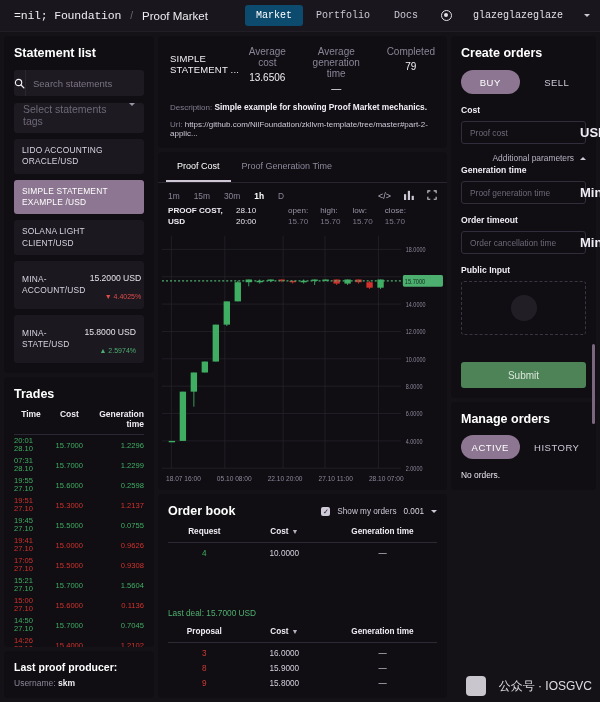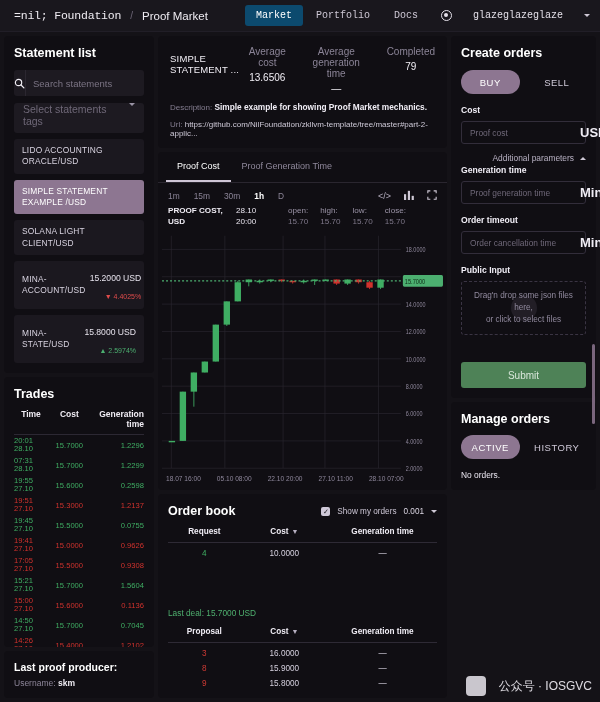--- a/index.html
+++ b/index.html
@@ -540,24 +540,20 @@
 
         <div class="fld-lbl">Order timeout</div>
         <div class="fld">
           <input placeholder="Order cancellation time" style="">
           <span class="unit">Mins</span>
         </div>
 
         <div class="fld-lbl">Public Input</div>
         <div class="drop">
           <span class="ghost"></span>
-          <span style="position:relative">
-            <span>Drag'n drop some json files here,</span><br>
-            <span>or click to select files</span>
-          </span>
         </div>
 
         <div class="submit">Submit</div>
       </div>
 
       <div class="card card-pad" style="flex:0 0 auto;">
         <div class="sect-title">Manage orders</div>
         <div class="ah-row">
           <span class="bs-btn active">ACTIVE</span>
           <span class="bs-btn">HISTORY</span>

